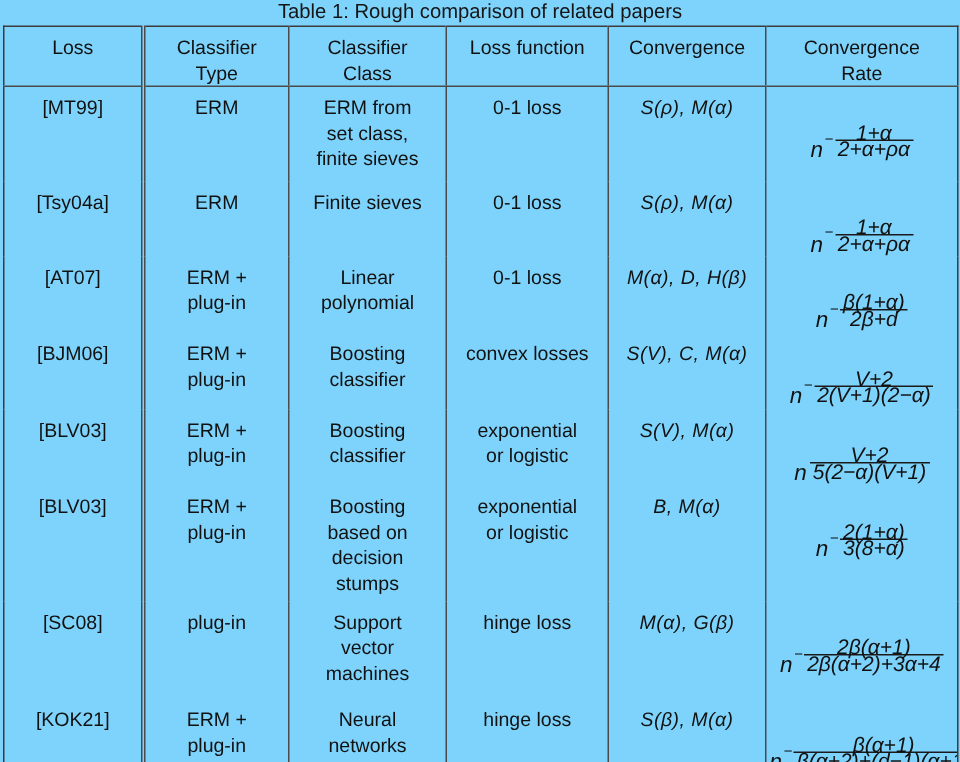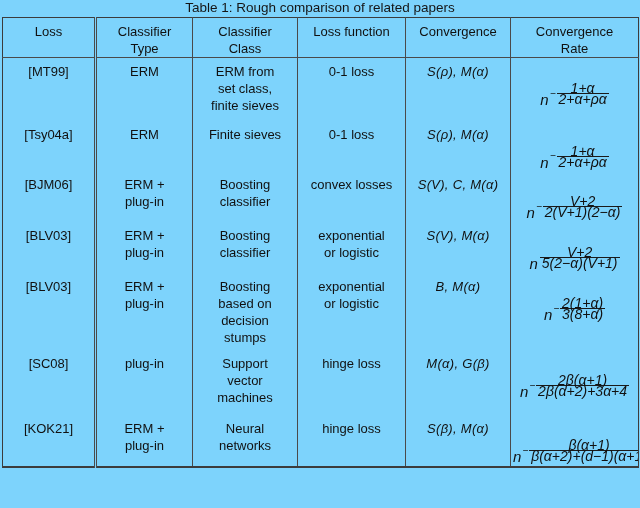--- a/index.html
+++ b/index.html
@@ -140,20 +140,32 @@
         <td>[Tsy04a]</td>
         <td>ERM</td>
         <td>Finite sieves</td>
         <td>0-1 loss</td>
         <td class="math">S(ρ), M(α)</td>
         <td class="ratecell">
           <span class="rate"><span class="base">n</span><span class="exp"><span class="sign">−</span><span class="frac"><span class="num">1+α</span><span class="den">2+α+ρα</span></span></span></span>
         </td>
       </tr>
 
+      <tr class="r3">
+        <td>[AT07]</td>
+        <td>ERM +
+plug-in</td>
+        <td>Linear
+polynomial</td>
+        <td>0-1 loss</td>
+        <td class="math">M(α), D, H(β)</td>
+        <td class="ratecell">
+          <span class="rate"><span class="base">n</span><span class="exp"><span class="sign">−</span><span class="frac"><span class="num">β(1+α)</span><span class="den">2β+d</span></span></span></span>
+        </td>
+      </tr>
 
       <tr class="r4">
         <td>[BJM06]</td>
         <td>ERM +
 plug-in</td>
         <td>Boosting
 classifier</td>
         <td>convex losses</td>
         <td class="math">S(V), C, M(α)</td>
         <td class="ratecell">

